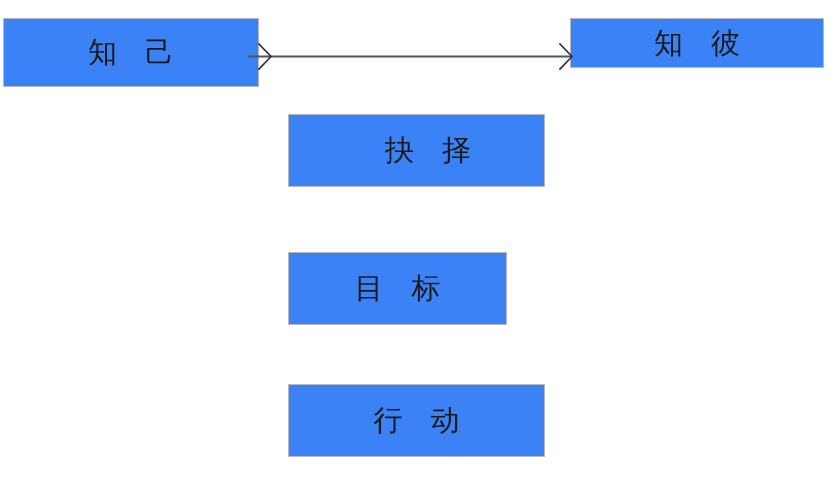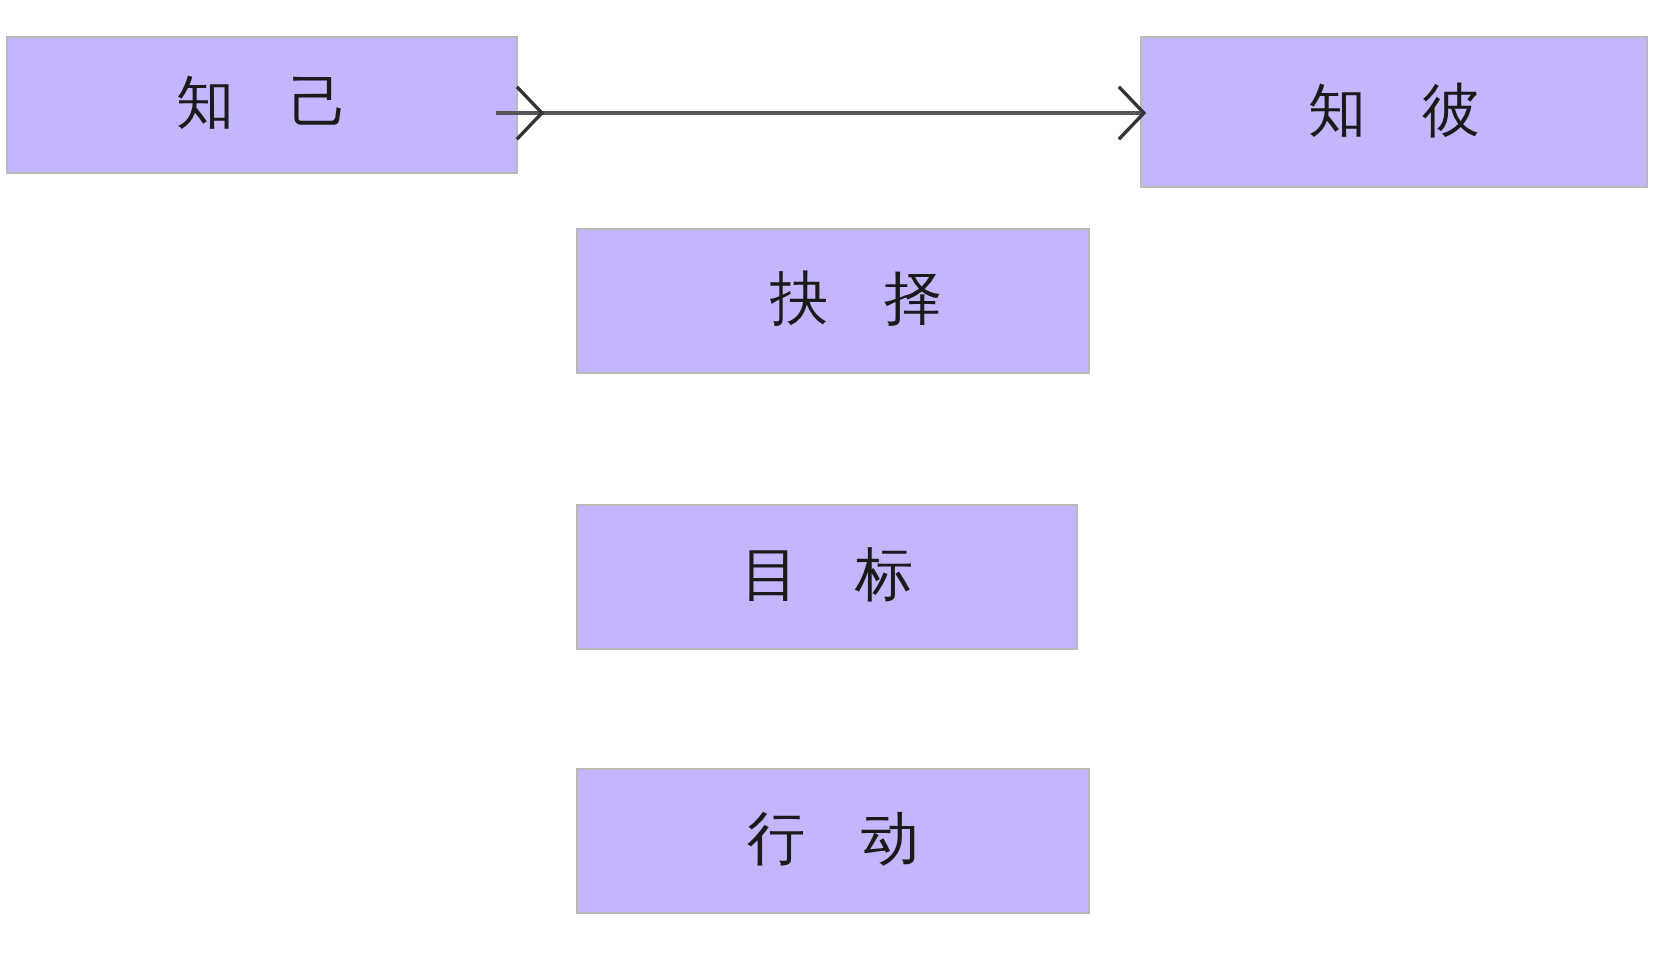--- a/index.html
+++ b/index.html
@@ -15,21 +15,21 @@
     position: relative;
     width: 837px;
     height: 478px;
     background: #ffffff;
     overflow: hidden;
   }
   .node-box {
     position: absolute;
     box-sizing: border-box;
     border: 1px solid #b8b8b8;
-    background: #c4b5fd;
+    background: #3b82f6;
     display: flex;
     align-items: center;
     justify-content: center;
   }
   .node-label {
     font-family: "Liberation Serif", "DejaVu Serif", serif;
     font-size: 29px;
     font-weight: 400;
     color: #1a1a1a;
     letter-spacing: 28px;
@@ -42,34 +42,34 @@
   #box-zhiji {
     left: 3px;
     top: 18px;
     width: 256px;
     height: 69px;
   }
   #box-zhibi {
     left: 570px;
     top: 18px;
     width: 254px;
-    height: 76px;
+    height: 50px;
   }
   
   #box-juezhe {
     left: 288px;
     top: 114px;
     width: 257px;
     height: 73px;
     padding-left: 23px;
   }
   #box-mubiao {
     left: 288px;
     top: 252px;
-    width: 251px;
+    width: 219px;
     height: 73px;
   }
   #box-xingdong {
     left: 288px;
     top: 384px;
     width: 257px;
     height: 73px;
   }
   
   #connector-arrow {

